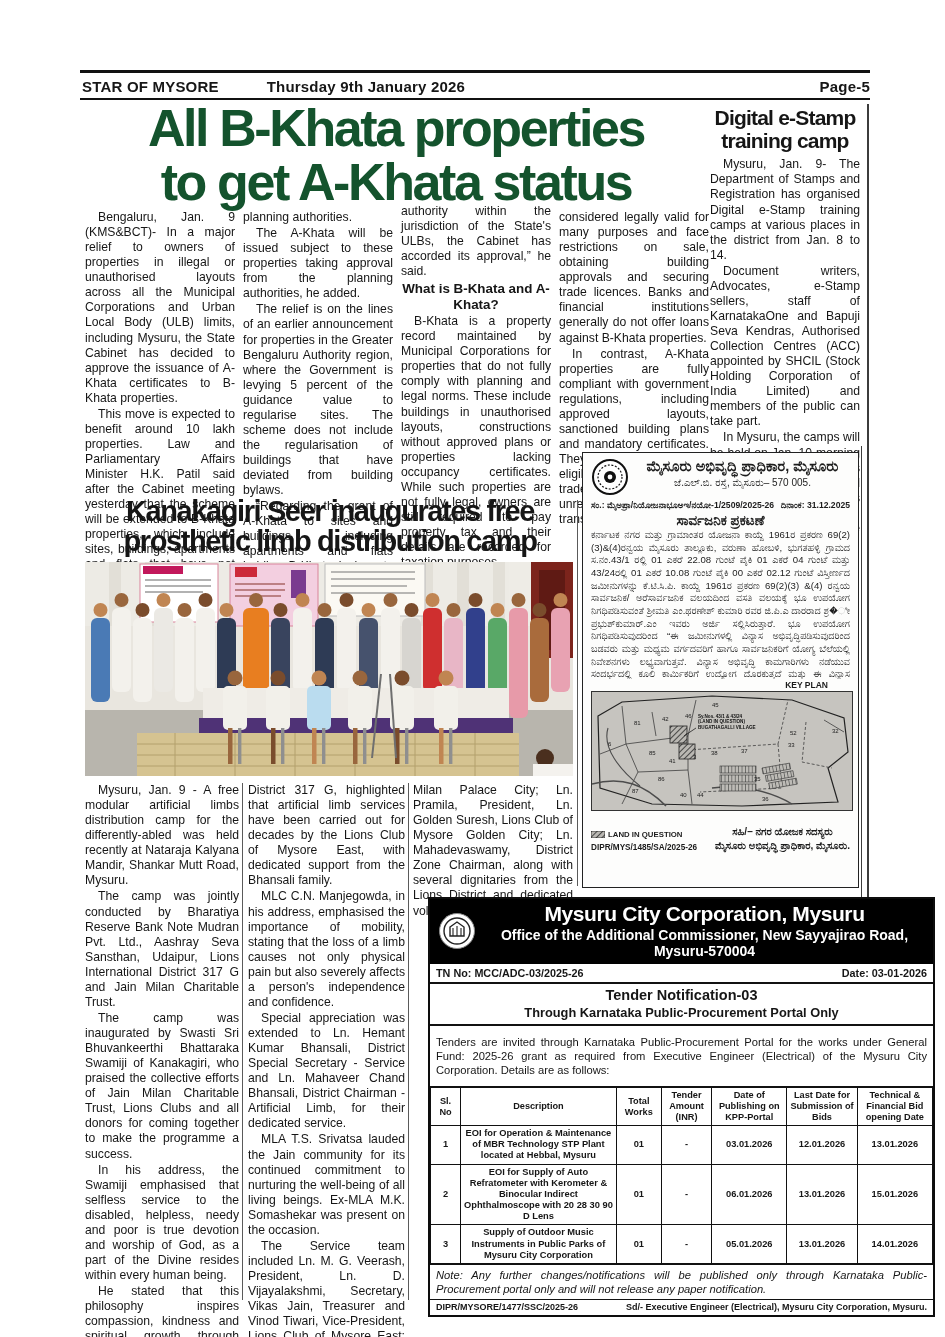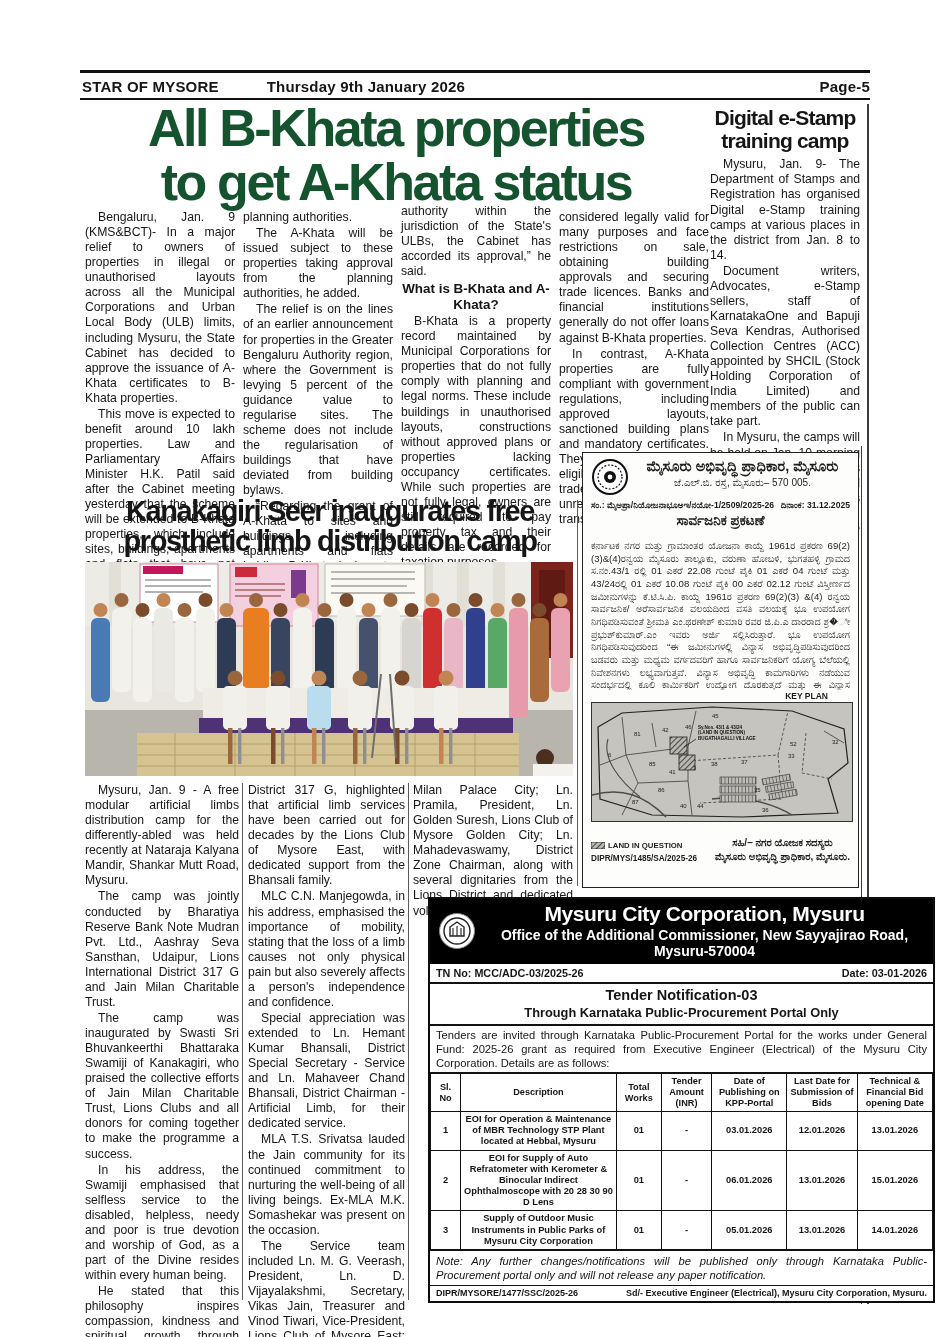--- a/index.html
+++ b/index.html
@@ -28,41 +28,41 @@
   
   .vr{position:absolute;width:1px;background:#5a5a5a;}
   
   .muda{position:absolute;left:582px;top:452px;width:277px;height:436px;border:1.6px solid #222;
         box-sizing:border-box;padding:5px 8px 4px;color:#1c1c1c;background:#fdfdfc;}
   .muda-top{display:flex;gap:6px;}
   .muda-titles{flex:1;text-align:center;}
   .muda-org{font-weight:bold;font-size:14.5px;}
   .muda-addr{font-size:10px;margin-top:2px;}
   .muda-ref{display:flex;justify-content:space-between;font-size:8.6px;font-weight:bold;margin-top:4px;}
-  .muda-heading{text-align:center;font-weight:bold;font-size:13.5px;margin:2px 0 11px;}
+  .muda-heading{text-align:center;font-weight:bold;font-size:13.5px;margin:2px 0 0;}
   .muda-body{font-size:9.6px;line-height:1.32;text-align:justify;height:150px;overflow:hidden;}
   .keyplan-label{font-size:8.5px;font-weight:bold;text-align:right;padding-right:22px;margin:1px 0;}
   .muda-map{width:260px;height:118px;border:1px solid #333;background:#c6c4bf;display:block;}
   .muda-bottom{display:flex;justify-content:space-between;align-items:flex-end;margin-top:14px;}
   .legend{display:flex;align-items:center;gap:3px;font-size:7.8px;font-weight:bold;}
   .muda-sign{text-align:center;font-size:10px;font-weight:bold;line-height:1.35;}
   .muda-dipr{font-size:8.2px;font-weight:bold;margin-top:4px;}
   
   .tender{position:absolute;left:428px;top:897px;width:507px;border:2.6px solid #0d0d0d;
           box-sizing:border-box;background:#fff;}
   .t-head{background:#000;color:#fff;display:flex;align-items:center;gap:8px;padding:4px 8px 5px;}
   .t-head-text{flex:1;text-align:center;}
   .t-org{font-weight:bold;font-size:21px;letter-spacing:-.4px;line-height:1.05;}
   .t-office{font-weight:bold;font-size:14px;margin-top:2px;}
   .t-tn{display:flex;justify-content:space-between;font-weight:bold;font-size:10.8px;
         padding:3px 6px;border-bottom:2px solid #111;}
   .t-title{text-align:center;font-weight:bold;font-size:14.5px;padding-top:3px;}
   .t-sub{text-align:center;font-weight:bold;font-size:12.8px;padding:2px 0 4px;}
   .t-intro{border-top:2px solid #111;border-bottom:1.4px solid #111;font-size:11.2px;
-           line-height:1.25;text-align:justify;padding:2px 6px;}
+           line-height:1.25;text-align:justify;padding:9px 6px;}
   table.t-table{width:100%;border-collapse:collapse;font-size:9.3px;font-weight:bold;text-align:center;}
   .t-table th,.t-table td{border:1px solid #111;padding:2px 2px;line-height:1.2;}
   .t-table th{font-size:9.2px;}
   .t-note{font-size:11.2px;line-height:1.25;text-align:justify;padding:3px 6px;border-top:1.4px solid #111;font-style:italic;}
   .t-foot{display:flex;justify-content:space-between;font-weight:bold;font-size:9px;
           padding:2px 6px 3px;border-top:1.4px solid #111;}
   .plabel{font:6px "Liberation Sans",sans-serif;fill:#222;}
   .maplbl{font:4.6px "Liberation Sans",sans-serif;fill:#111;font-weight:bold;}
 </style>
 </head>

